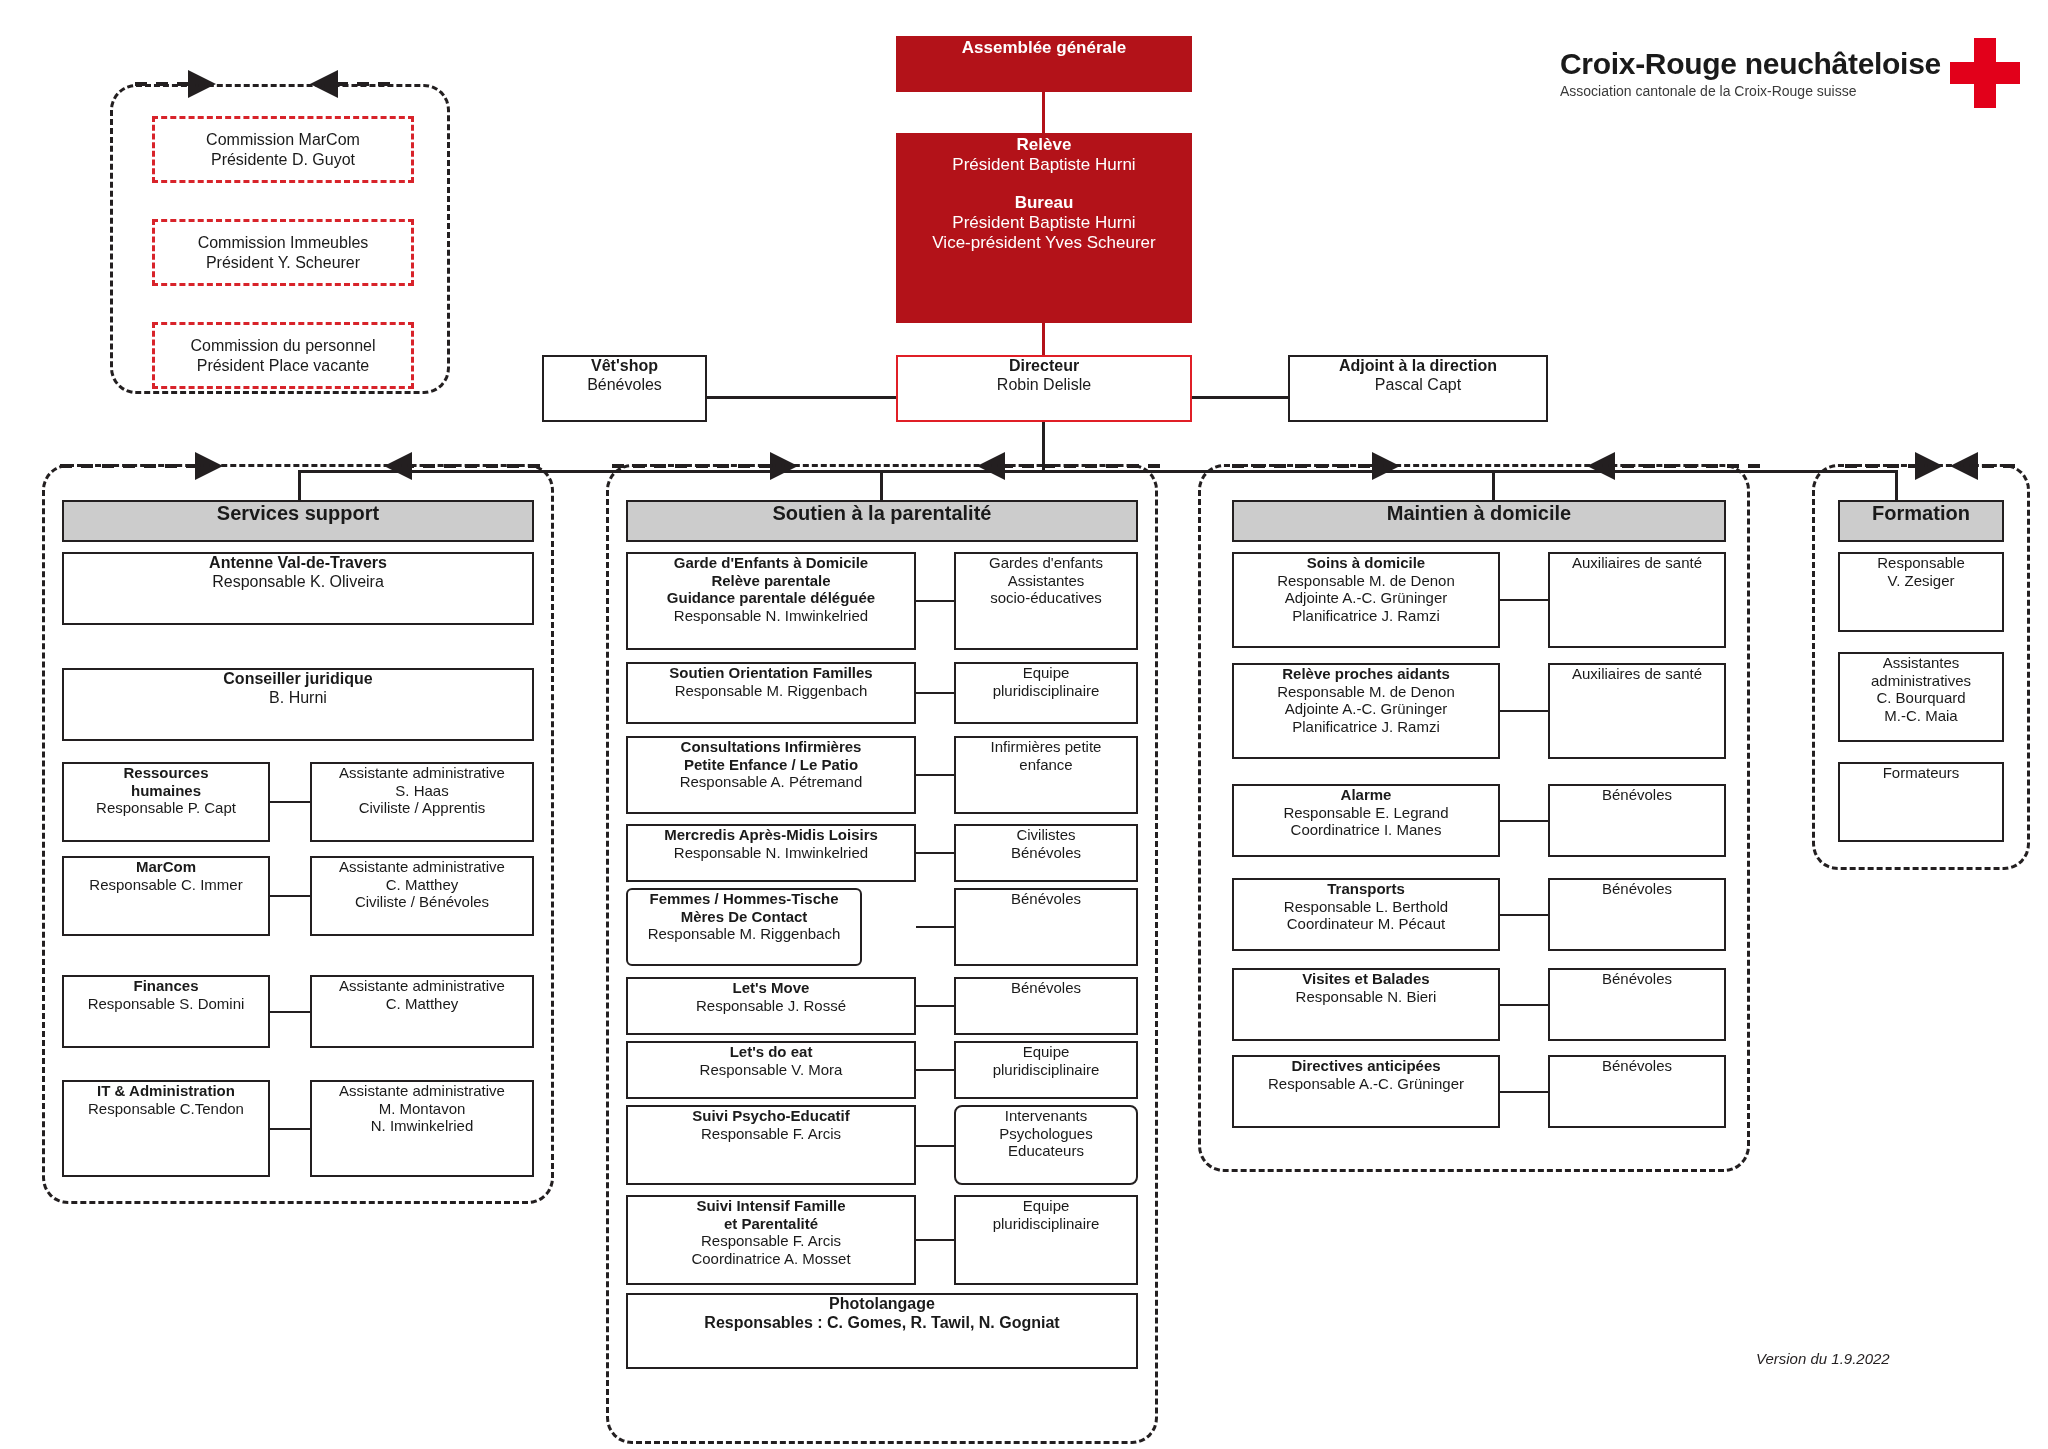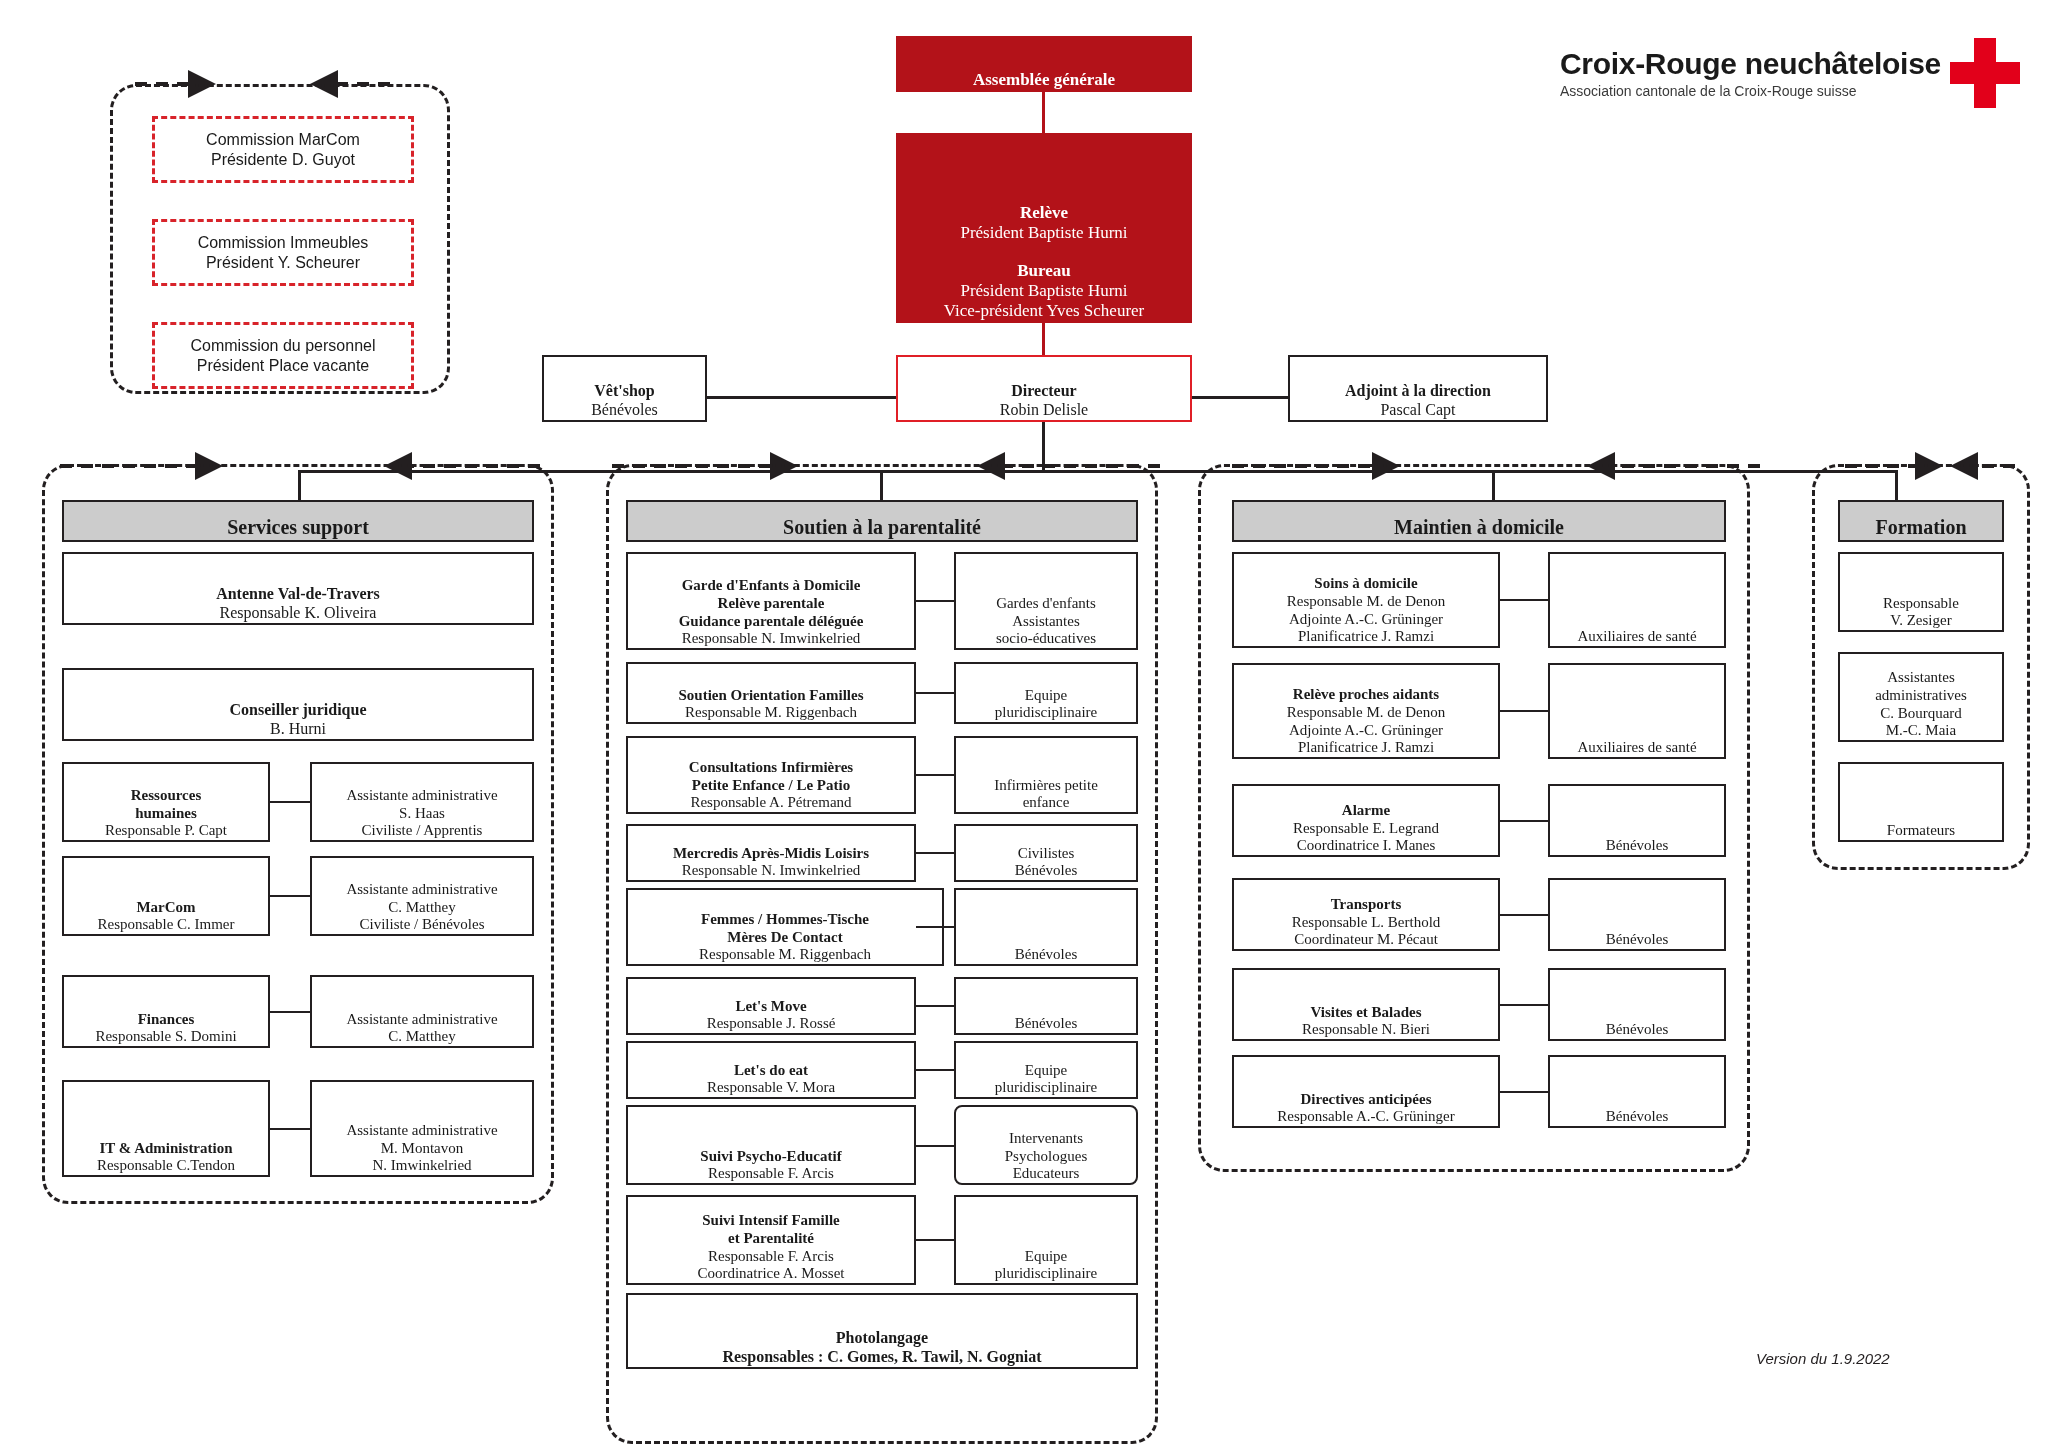--- a/index.html
+++ b/index.html
@@ -2,22 +2,22 @@
 <html><head>
 <meta charset="utf-8">
 <style>
   html,body{margin:0;padding:0;background:#fff;}
   body{width:2048px;height:1449px;position:relative;
        font-family:"Liberation Sans","DejaVu Sans",sans-serif;color:#1a1a1a;}
   .abs{position:absolute;box-sizing:border-box;}
 
   
   .box{position:absolute;box-sizing:border-box;border:2px solid #231f20;background:#fff;
-       display:flex;flex-direction:column;align-items:center;justify-content:flex-end;
-       text-align:center;line-height:1.18;font-family:Liberation Serif, serif;}
+       display:flex;flex-direction:column;align-items:center;justify-content:flex-start;
+       text-align:center;line-height:1.18;}
   .box .t{font-weight:bold;}
   .red-fill{background:#B31219;border:2px solid #B31219;color:#fff;}
   .red-outline{border:2px solid #E01F26;background:#fff;}
   .gray-head{background:#CCCCCC;border:2px solid #231f20;font-weight:bold;}
 
   
   .group{position:absolute;box-sizing:border-box;border:3px dashed #231f20;border-radius:26px;background:transparent;}
   
   .comm{position:absolute;box-sizing:border-box;border:3px dashed #D8232A;background:#fff;
         display:flex;flex-direction:column;align-items:center;justify-content:center;text-align:center;line-height:1.2;}
@@ -230,21 +230,21 @@
 <div class="box" style="left:626px;top:824px;width:290px;height:58px;font-size:15px;">
   <span class="t">Mercredis Après-Midis Loisirs</span>
   <span>Responsable N. Imwinkelried</span>
 </div>
 <div class="ln" style="left:916px;top:852px;width:38px;height:2px;"></div>
 <div class="box" style="left:954px;top:824px;width:184px;height:58px;font-size:15px;">
   <span>Civilistes</span>
   <span>Bénévoles</span>
 </div>
 
-<div class="box" style="left:626px;top:888px;width:318px;height:78px;font-size:15px;">
+<div class="box" style="left:626px;top:888px;width:236px;height:78px;font-size:15px;border-radius:6px;">
   <span class="t">Femmes / Hommes-Tische</span>
   <span class="t">Mères De Contact</span>
   <span>Responsable M. Riggenbach</span>
 </div>
 <div class="ln" style="left:916px;top:926px;width:38px;height:2px;"></div>
 <div class="box" style="left:954px;top:888px;width:184px;height:78px;font-size:15px;">
   <span>Bénévoles</span>
 </div>
 
 <div class="box" style="left:626px;top:977px;width:290px;height:58px;font-size:15px;">

